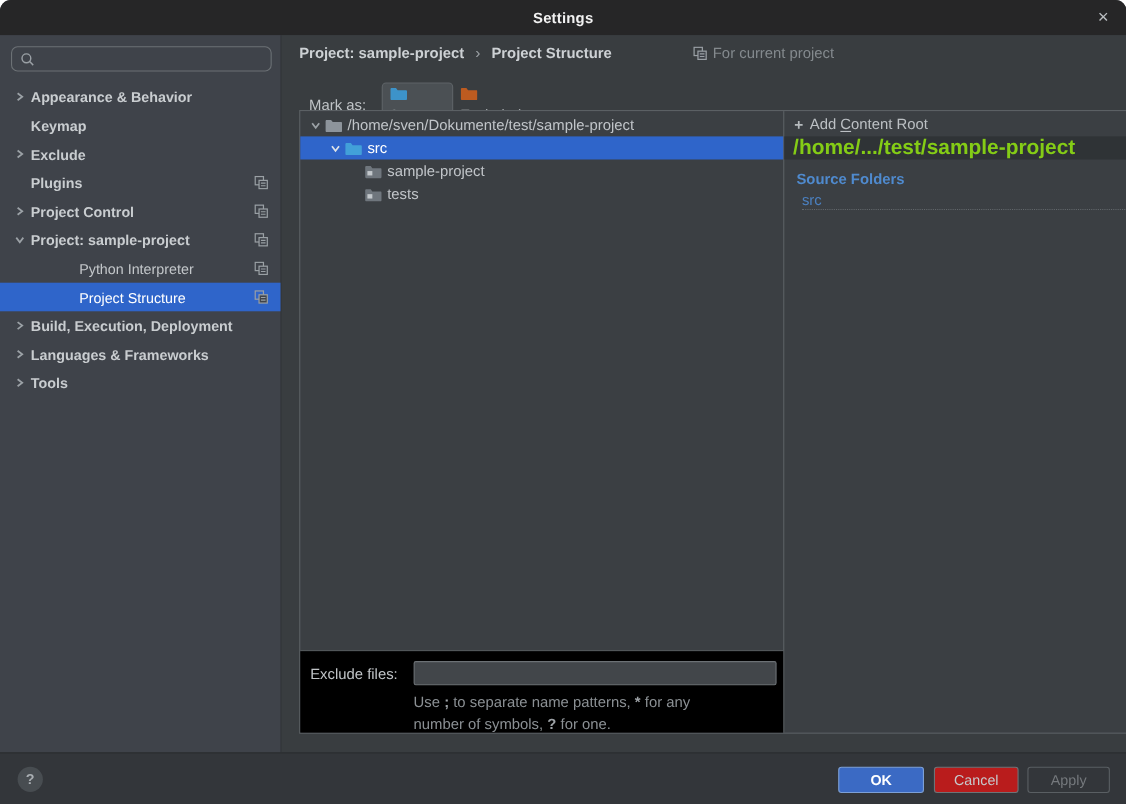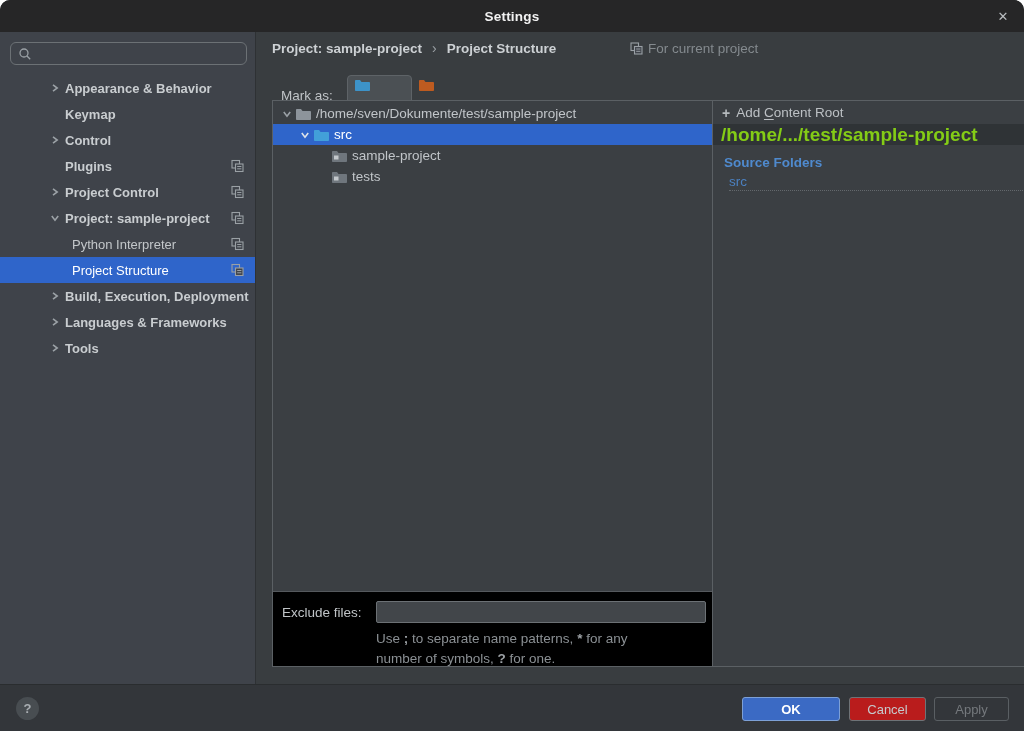--- a/index.html
+++ b/index.html
@@ -9,21 +9,21 @@
   
   .titlebar { position:absolute; top:0; left:0; width:100%; height:32px; background:#262627; display:flex; align-items:center; justify-content:center; }
   .titlebar .title { color:#f2f2f2; font-weight:bold; font-size:13.5px; letter-spacing:.2px; }
   .close-btn { position:absolute; right:10px; top:50%; transform:translateY(-50%); color:#b9bdc0; font-size:13px; font-weight:bold; width:22px; height:22px; display:flex; align-items:center; justify-content:center; cursor:pointer; }
 
   
   .sidebar { position:absolute; top:32px; left:0; width:256px; bottom:47px; background:#3f434a; border-right:1px solid #2e3134; }
   .searchbox { position:absolute; left:10px; top:10px; width:237px; height:23px; border:1px solid #6c7175; border-radius:6px; background:transparent; display:flex; align-items:center; padding-left:7px; }
   .nav { position:absolute; top:43px; left:0; right:0; }
   .nav-item { height:26px; display:flex; align-items:center; color:#c3c7ca; font-size:13px; position:relative; cursor:pointer; }
-  .nav-item.bold { font-weight:bold; color:#c9cdd0;margin-left:37px; }
+  .nav-item.bold { font-weight:bold; color:#c9cdd0; }
   .nav-item .chev { width:20px; margin-left:8px; display:flex; justify-content:center; flex:none; }
   .nav-item .spacer { width:20px; margin-left:8px; flex:none; }
   .nav-item.child { padding-left:72px; }
   .nav-item.selected { background:#2f65ca; color:#ffffff; }
   .nav-badge { position:absolute; right:11px; top:50%; transform:translateY(-50%); }
 
   
   .main { position:absolute; left:256px; top:32px; right:0; bottom:47px; background:#393d40; }
   .crumbs { position:absolute; left:16px; top:8px; display:flex; align-items:center; font-size:13.5px; }
   .crumbs .crumb { font-weight:bold; color:#cdd1d4; }
@@ -60,21 +60,21 @@
   .xicon { color:#85898d; font-size:12px; cursor:pointer; flex:none; }
   .sf-title { margin:10px 0 2px 11px; font-weight:bold; font-size:13.5px; color:#4f8ace; }
   .sf-row { margin:2px 14px 0 16px; display:flex; align-items:flex-end; border-bottom:1px dotted #63686c; padding-bottom:1px; }
   .sf-row .sf-name { color:#4b80c0; font-size:13.5px; }
   .sf-row .fill { flex:1; }
 
   
   .footer { position:absolute; left:0; right:0; bottom:0; height:47px; background:#33363a; border-top:1px solid #2a2d2f; }
   .help-btn { position:absolute; left:16px; top:12px; width:23px; height:23px; border-radius:50%; background:#484d51; color:#a9aeb2; display:flex; align-items:center; justify-content:center; font-size:13px; font-weight:bold; cursor:pointer; }
   .btn { position:absolute; top:12px; height:24px; border-radius:3px; font-size:13px; display:flex; align-items:center; justify-content:center; cursor:pointer; font-family:inherit; }
-  .btn-ok { right:184px; width:98px; background:#3b6ac4; border:1px solid #7da0d6; color:#ffffff; font-weight:bold; }
+  .btn-ok { right:184px; width:78px; background:#3b6ac4; border:1px solid #7da0d6; color:#ffffff; font-weight:bold; }
   .btn-cancel { right:98px; width:77px; background:#b91c1c; border:1px solid #6e7377; color:#c6cacd; }
   .btn-apply { right:15px; width:75px; background:transparent; border:1px solid #5a5f63; color:#75797d; }
 
   svg { display:block; }
 </style>
 </head>
 <body>
 
 <div class="window">
 
@@ -104,21 +104,21 @@
       <div class="nav-item bold">
           <span class="spacer"></span>
           <span>Keymap</span>
         </div>
       <div class="nav-item bold">
           <span class="chev">
             <svg width="10" height="10" viewBox="0 0 10 10">
               <polyline points="3,1.8 7.2,5 3,8.2" fill="none" stroke="#9ba1a6" stroke-width="1.6"></polyline>
             </svg>
           </span>
-          <span>Control</span>
+          <span>Exclude</span>
         </div>
       <div class="nav-item bold">
           <span class="spacer"></span>
           <span>Plugins</span>
           <span class="nav-badge">
             <svg width="13" height="13" viewBox="0 0 13 13">
               <rect x="1" y="1" width="7.5" height="7.5" fill="none" stroke="#9aa0a5" stroke-width="1.1"></rect>
               <rect x="4.5" y="4.5" width="7.5" height="7.5" fill="#3f434a" stroke="#9aa0a5" stroke-width="1.1"></rect>
               <line x1="6.2" y1="7" x2="10.4" y2="7" stroke="#9aa0a5" stroke-width="1"></line>
               <line x1="6.2" y1="9.3" x2="10.4" y2="9.3" stroke="#9aa0a5" stroke-width="1"></line>

